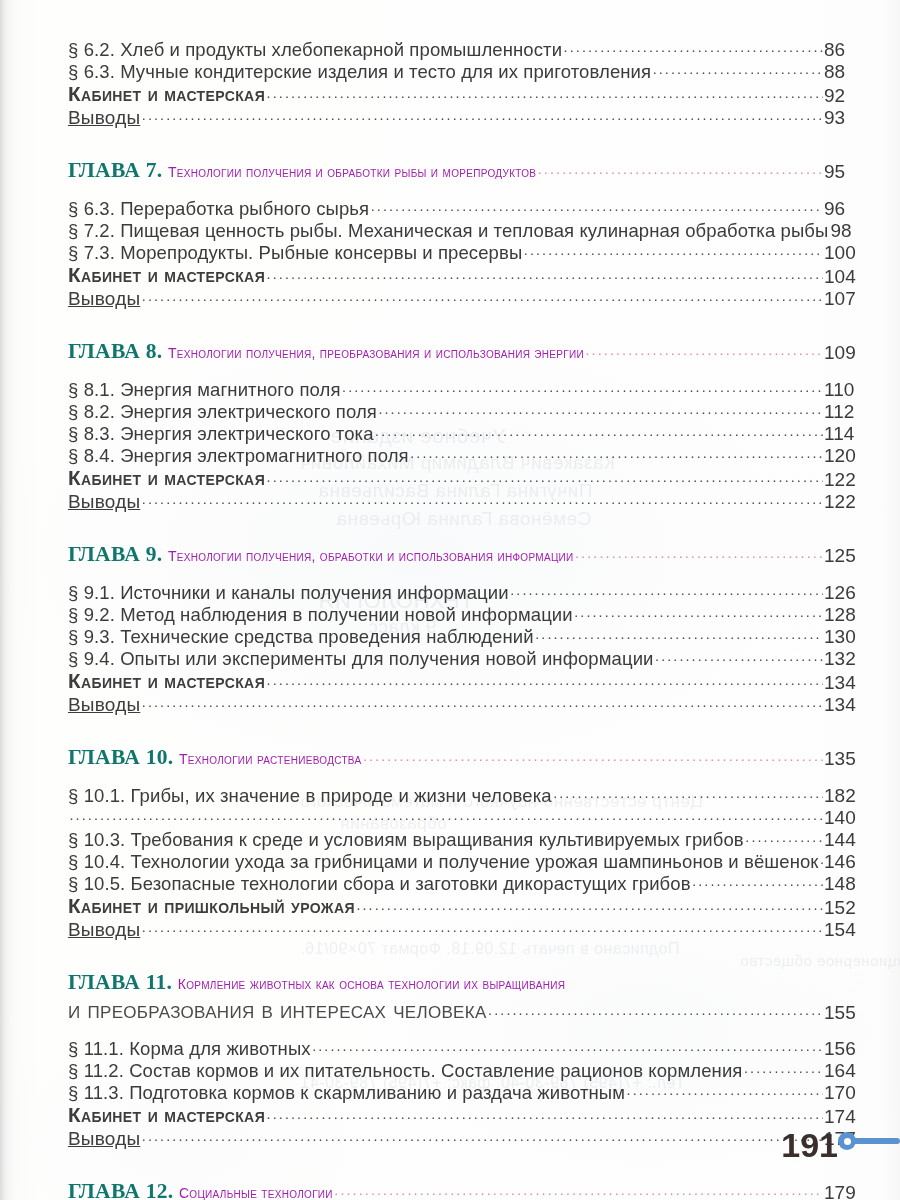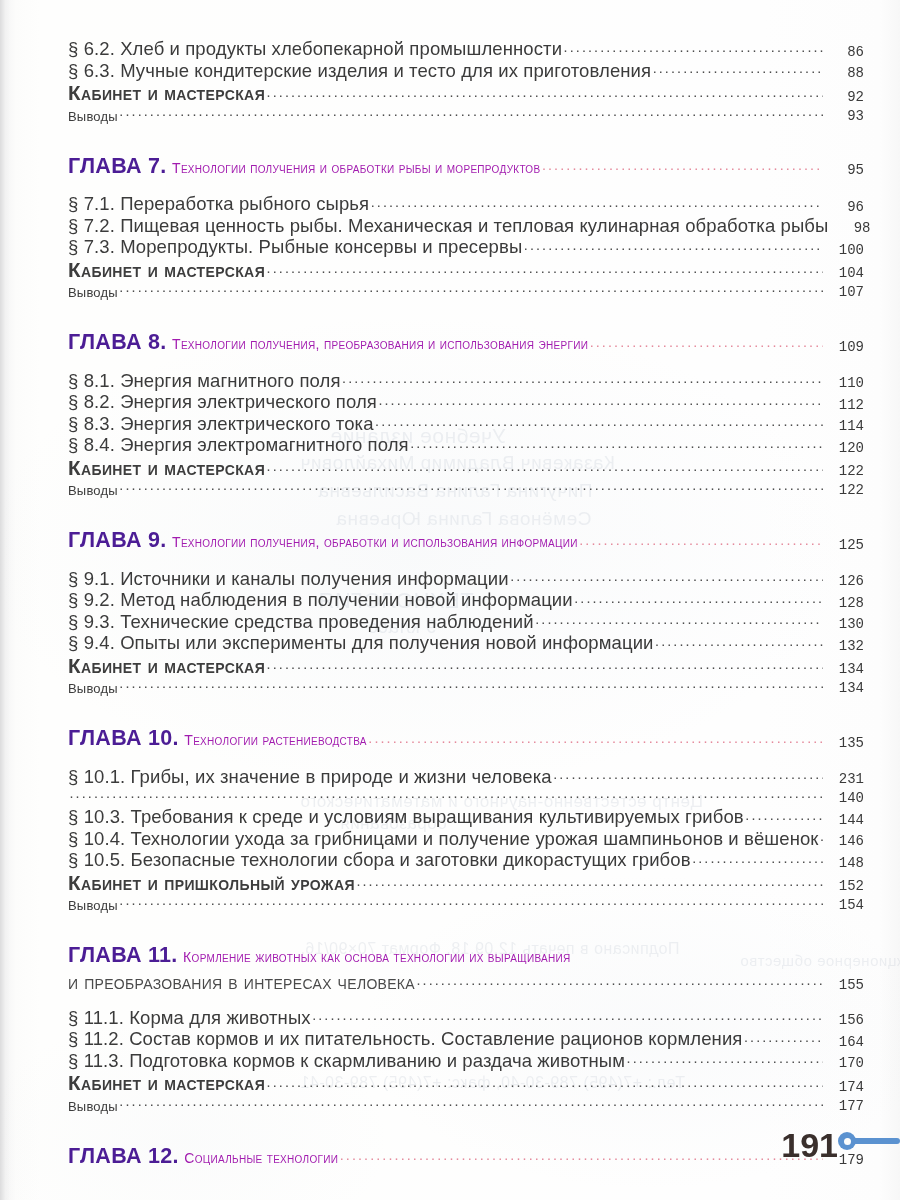--- a/index.html
+++ b/index.html
@@ -81,81 +81,81 @@
     overflow: hidden;
     white-space: nowrap;
     margin: 0 1px 1px 1px;
     color: #4d4d4d;
     font-size: 15px;
     letter-spacing: 1.1px;
     transform: translateY(-1px);
   }
   .row .pg {
     flex: 0 0 auto;
-    text-align: right;
     min-width: 40px;
-    font-size: 14px;
+    font-size: 19px;
     color: #3a3a3a;
     font-weight: 400;
-    font-family: Liberation Mono, monospace;
   }
 
   
   .sec .txt {
     font-size: 18.5px;
     color: #3b3b3b;
     letter-spacing: .1px;
   }
   .sec { margin-bottom: 3px; }
 
   
   .chap { margin-bottom: 5px; align-items: flex-end; }
   .chap .txt {
     font-size: 19px;
     color: #ef5d78;
     letter-spacing: .2px;
   }
   .chap .chapnum {
     font-weight: bold;
     font-size: 21.5px;
-    color: #4c1d95;
+    color: #0f766e;
     letter-spacing: .3px;
+    font-family: Liberation Serif, serif;
   }
   .chap .chaptitle {
     font-variant: small-caps;
     font-size: 14px;
     color: #a21caf;
     letter-spacing: .3px;
   }
   .chap .leader { color: #e58a9c; }
   .chap .pg { color: #3a3a3a; }
 
   
   .chap-wrap .chaprest {
     font-variant: small-caps;
-    font-size: 20px;
+    font-size: 24px;
     color: #4a4a4a;
     letter-spacing: .3px;
   }
 
   
   .cab .txt {
     font-variant: small-caps;
     font-size: 20.5px;
     color: #3d3d3d;
     letter-spacing: .4px;
     font-weight: bold;
   }
   .cab { margin-bottom: 3px; }
 
   
   .conc .txt {
-    font-size: 13px;
+    font-size: 19px;
     color: #3d3d3d;
     letter-spacing: .2px;
+    text-decoration: underline;
   }
   .conc { margin-bottom: 3px; }
 
   
   .footer {
     position: absolute;
     right: 0;
     bottom: 38px;
     width: 100%;
     height: 40px;
@@ -251,21 +251,21 @@
       <div class="gap-block"></div>
     </div>
     <div class="group">
       <div class="row chap">
         <span class="txt"><span class="chapnum">ГЛАВА 7.</span> <span class="chaptitle">Технологии получения и обработки рыбы и морепродуктов</span></span>
         <span class="leader">················································································································································································································································································································································································································</span>
         <span class="pg">95</span>
       </div>
       <div class="gap-small"></div>
       <div class="row sec">
-        <span class="txt">§ 7.1. Переработка рыбного сырья</span>
+        <span class="txt">§ 6.3. Переработка рыбного сырья</span>
         <span class="leader">················································································································································································································································································································································································································</span>
         <span class="pg">96</span>
       </div>
       <div class="row sec">
         <span class="txt">§ 7.2. Пищевая ценность рыбы. Механическая и тепловая кулинарная обработка рыбы</span>
         <span class="leader">················································································································································································································································································································································································································</span>
         <span class="pg">98</span>
       </div>
       <div class="row sec">
         <span class="txt">§ 7.3. Морепродукты. Рыбные консервы и пресервы</span>
@@ -365,21 +365,21 @@
     <div class="group">
       <div class="row chap">
         <span class="txt"><span class="chapnum">ГЛАВА 10.</span> <span class="chaptitle">Технологии растениеводства</span></span>
         <span class="leader">················································································································································································································································································································································································································</span>
         <span class="pg">135</span>
       </div>
       <div class="gap-small"></div>
       <div class="row sec">
         <span class="txt">§ 10.1. Грибы, их значение в природе и жизни человека</span>
         <span class="leader">················································································································································································································································································································································································································</span>
-        <span class="pg">231</span>
+        <span class="pg">182</span>
       </div>
       <div class="row sec">
         <span class="leader">················································································································································································································································································································································································································</span>
         <span class="pg">140</span>
       </div>
       <div class="row sec">
         <span class="txt">§ 10.3. Требования к среде и условиям выращивания культивируемых грибов</span>
         <span class="leader">················································································································································································································································································································································································································</span>
         <span class="pg">144</span>
       </div>

